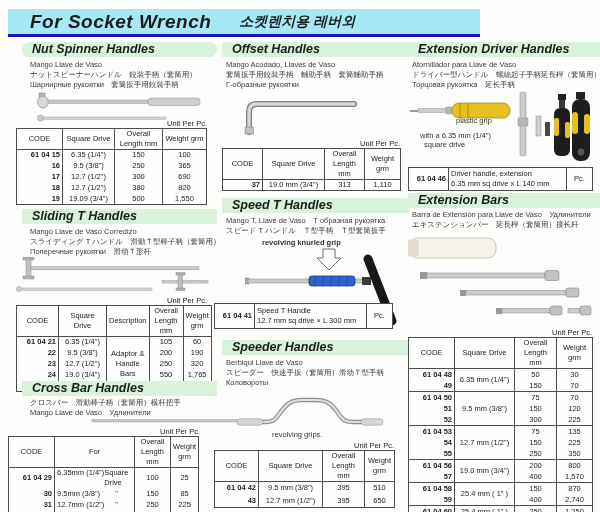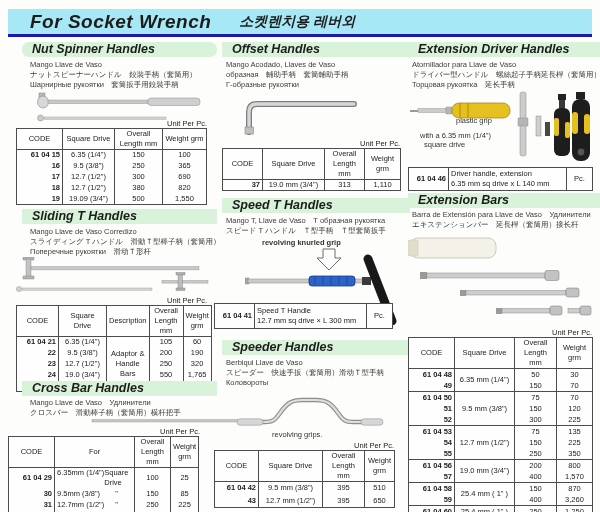--- a/index.html
+++ b/index.html
@@ -1,18 +1,18 @@
 <!DOCTYPE html>
 <html><head>
 <meta charset="utf-8">
 <style>
   html,body{margin:0;padding:0;background:#e8e8e8;}
   .page{position:relative;width:600px;height:512px;background:#fdfdfb;font-family:"Liberation Sans",sans-serif;color:#1c1c1c;overflow:hidden;margin:0 auto;}
   .abs{position:absolute;}
-  .titlebar{left:8px;top:9px;width:584px;height:25px;background:#a7e8f6;border-bottom:3px solid #1c19b0;display:flex;align-items:center;}
+  .titlebar{left:8px;top:9px;width:472px;height:25px;background:#a7e8f6;border-bottom:3px solid #1c19b0;display:flex;align-items:center;}
   .title-en{font-style:italic;font-weight:bold;font-size:19px;margin-left:22px;letter-spacing:.5px;white-space:nowrap;}
   .title-ko{font-style:italic;font-weight:bold;font-size:14px;margin-left:28px;white-space:nowrap;}
   .hd{background:#d8f3da;font-style:italic;font-weight:bold;font-size:12.5px;line-height:15px;padding-left:10px;white-space:nowrap;}
   .subs div{font-size:7.5px;line-height:10px;color:#3b3b3b;white-space:nowrap;}
   .unit{font-size:7.5px;text-align:right;color:#222;padding-right:2px;}
   .cap{font-size:7.5px;color:#333;white-space:nowrap;}
   table.tbl{border-collapse:collapse;table-layout:fixed;border:1.2px solid #4c4c4c;background:#fefefe;}
   .tbl th,.tbl td{font-size:7.5px;line-height:10px;padding:0 2px;border-left:1px solid #4c4c4c;border-right:1px solid #4c4c4c;vertical-align:middle;overflow:hidden;}
   .tbl th{border-bottom:1px solid #4c4c4c;font-weight:normal;text-align:center;height:20px;}
   .tbl tr.r{height:11px;}
@@ -168,22 +168,22 @@
           <td class="code">25</td>
           <td class="drv">25.4  (1")</td>
           <td class="num">660</td>
           <td class="num">3,820</td>
         </tr>
   </tbody>
     </table>
 
   <div class="abs hd" style="left:22px;top:381px;width:185px;">Cross Bar Handles</div>
   <div class="abs subs" style="left:30px;top:398px;width:180px;">
+    <div>クロスバー　滑動棒子柄（套筒用）横杆把手</div>
     <div>Mango Llave de Vaso　Удлинители</div>
-    <div>クロスバー　滑動棒子柄（套筒用）横杆把手</div>
   </div>
   <div class="abs" style="left:90px;top:417px;">
     <svg width="150" height="8" viewBox="0 0 150 8">
       <rect x="2" y="2.5" width="146" height="2.5" fill="#c6c6c6" stroke="#979797" stroke-width=".4"></rect>
     </svg>
   </div>
   <div class="abs unit" style="left:8px;top:427px;width:192px;">Unit Per Pc.</div>
   <table class="abs tbl" style="left:8px;top:436px;">
     <colgroup>
         <col style="width:46px">
@@ -242,21 +242,21 @@
           <td class="num">330</td>
           <td class="num">500</td>
         </tr>
 
   </tbody>
     </table>
 
   <div class="abs hd" style="left:222px;top:42px;width:178px;">Offset Handles</div>
   <div class="abs subs" style="left:226px;top:60px;width:172px;">
     <div>Mango Acodado, Llaves de Vaso</div>
-    <div>образная　輔助手柄　套筒輔助手柄</div>
+    <div>套筒扳手用鉸裝手柄　輔助手柄　套筒輔助手柄</div>
     <div>Г-образные рукоятки</div>
   </div>
   <div class="abs" style="left:240px;top:96px;">
     <svg width="120" height="40" viewBox="0 0 120 40">
       <path d="M9,36 L9,16 Q9,8 17,8 L114,8" fill="none" stroke="#7e7e7e" stroke-width="6" stroke-linecap="round"></path>
       <path d="M9,36 L9,16 Q9,8 17,8 L114,8" fill="none" stroke="#d7d7d7" stroke-width="3.4" stroke-linecap="round"></path>
       <rect x="5" y="31" width="8.5" height="7" fill="#c0c0c0" stroke="#777" stroke-width=".5"></rect>
     </svg>
   </div>
   <div class="abs unit" style="left:222px;top:139px;width:178px;">Unit Per Pc.</div>
@@ -526,21 +526,21 @@
             <div>61 04 58</div>
             <div>59</div>
           </td>
       <td class="drv">25.4 mm  ( 1" )</td>
       <td class="num stack">
             <div>150</div>
             <div>400</div>
           </td>
       <td class="num stack">
             <div>870</div>
-            <div>3,260</div>
+            <div>2,740</div>
           </td>
     </tr>
     <tr class="grp">
       <td class="code stack">
             <div>61 04 60</div>
           </td>
       <td class="drv">25.4 mm  ( 1" )</td>
       <td class="num stack">
             <div>250</div>
           </td>

